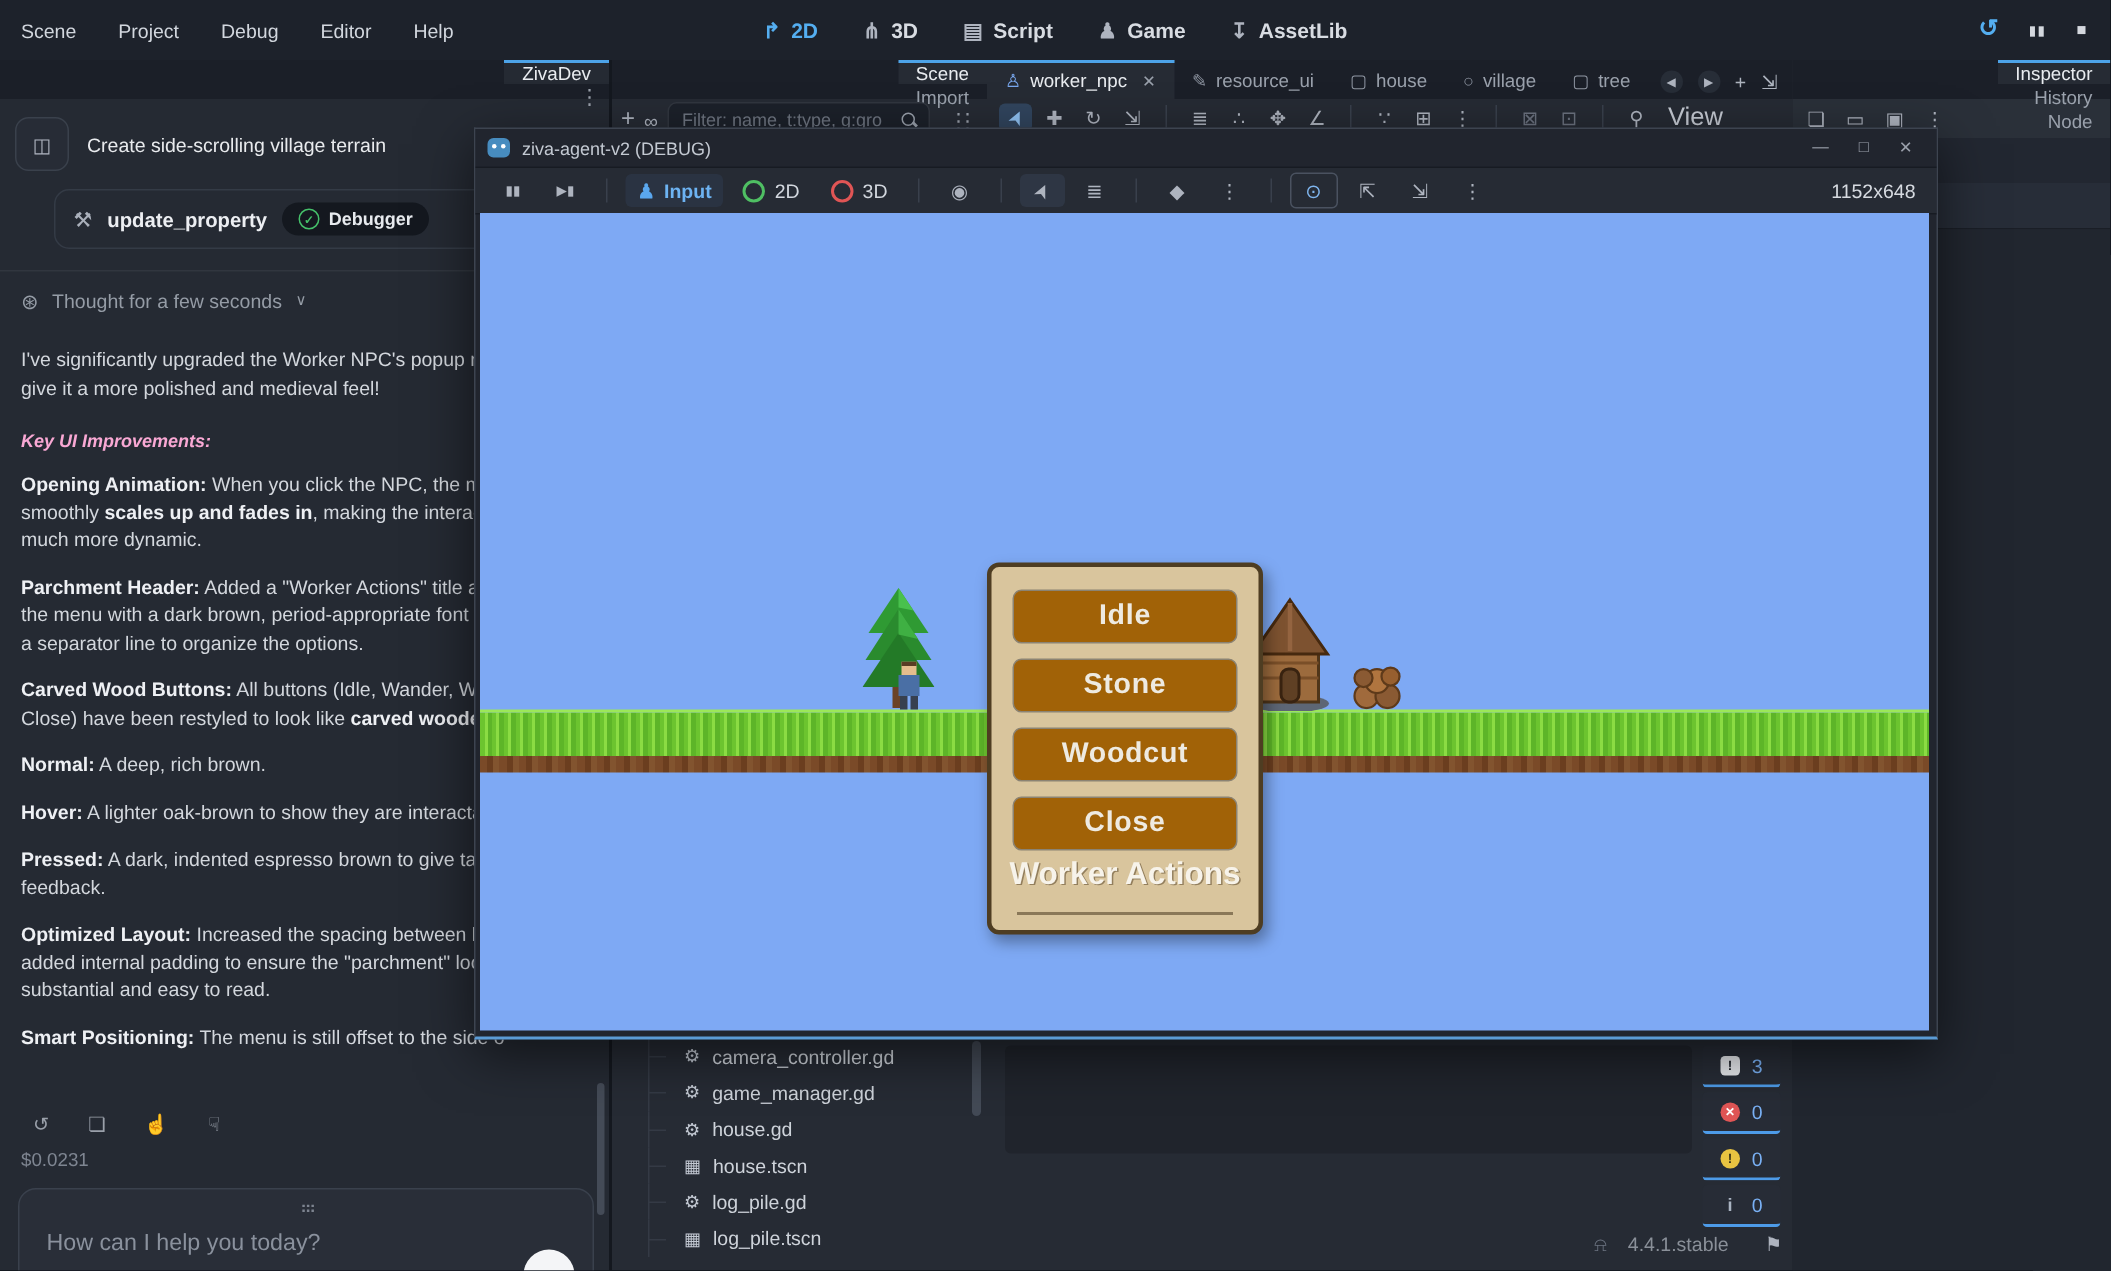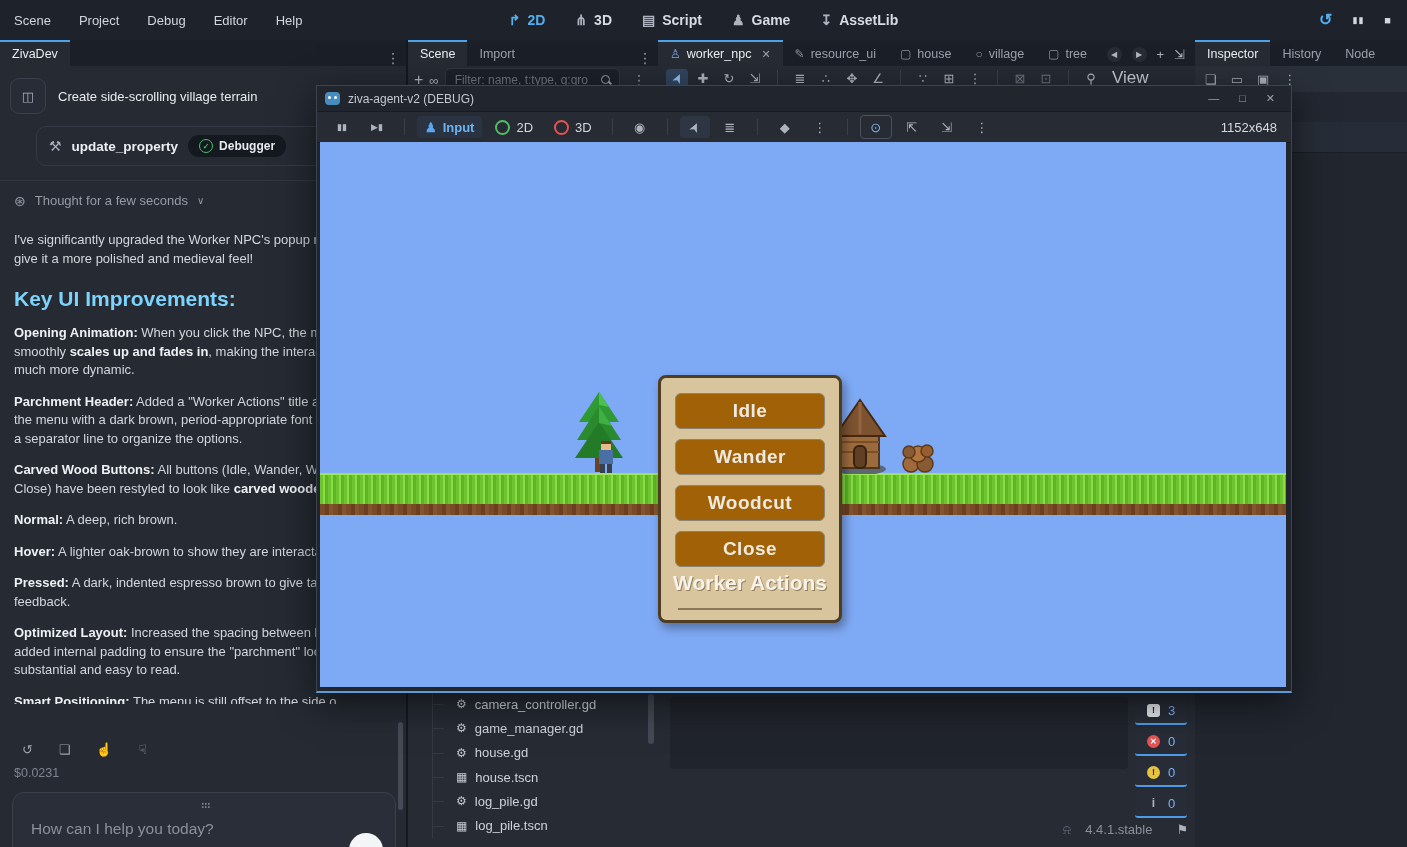--- a/index.html
+++ b/index.html
@@ -19,21 +19,21 @@
   #workspaces{position:absolute;left:50%;transform:translateX(-50%);display:flex;gap:30px;}
   .ws{display:flex;gap:7px;align-items:center;font-weight:700;font-size:14px;color:#d8dce2;}
   .ws .ico{font-size:14px;}
   .ws.active, .ws.active .ico{color:#54aef0;}
   #run-controls{position:absolute;right:16px;display:flex;gap:20px;align-items:center;}
   #run-controls .ico{font-size:12px;color:#d4d8de;}
   #run-controls .replay{color:#54aef0;font-size:16px;font-weight:700;}
 
   
   .dock{background:#262b34;}
-  .tabstrip{height:26px;background:#1b1f28;display:flex;align-items:flex-end;}
+  .tabstrip{height:26px;background:#1b1f28;display:flex;align-items:flex-end;flex-direction:column;}
   .tab{height:24px;display:flex;align-items:center;gap:6px;padding:0 12px;font-size:12.5px;
        color:#9aa1ac;background:transparent;border-top:2px solid transparent;cursor:default;white-space:nowrap;}
   .tab.active{background:#262b34;color:#e9ecf0;border-top:2px solid #4da3e8;}
   .tab .ticon{font-size:12px;color:#8d94a0;}
   .tab.active .ticon{color:#79a8ef;}
   .tab .close{color:#9aa1ac;font-size:11px;margin-left:4px;}
 
   
   #ziva{left:0;top:40px;width:406px;height:807px;background:#252a33;border-right:2px solid #14181f;}
   #ziva-head{margin:12px 10px 0 10px;display:flex;align-items:center;gap:12px;}
@@ -47,21 +47,21 @@
   #tool-badge{display:flex;align-items:center;gap:6px;background:#14181f;border-radius:999px;
        padding:4px 11px;font-size:12px;font-weight:700;color:#e7eaee;}
   #tool-badge .chk{color:#45c06a;border:1.4px solid #45c06a;border-radius:50%;width:12px;height:12px;
        display:inline-flex;align-items:center;justify-content:center;font-size:8px;}
   #ziva-divider{height:1px;background:#31363f;margin:14px 0 0 0;}
   #thought-row{margin:12px 14px 0 14px;display:flex;gap:9px;align-items:center;color:#959ca6;font-size:13px;}
   #thought-row .ico{color:#959ca6;font-size:14px;}
   #chat{margin:10px 6px 0 14px;height:486px;overflow:hidden;position:relative;}
   .para{white-space:pre-line;color:#d3d7dd;font-size:13px;line-height:18.5px;margin-top:13px;}
   .para b{color:#eef0f4;}
-  .chat-h{font-size:21px;font-weight:800;color:#7dd3fc;margin:19px 0 3px 0;}
+  .chat-h{font-size:12px;font-weight:800;color:#f9a8d4;margin:19px 0 3px 0;font-style:italic;}
   #chat-actions{position:absolute;left:22px;top:703px;display:flex;gap:26px;}
   #chat-actions .ico{color:#9aa0aa;font-size:13px;}
   #chat-cost{position:absolute;left:14px;top:726px;color:#7e8591;font-size:12.5px;}
   #ziva-scroll{position:absolute;right:3px;top:682px;width:5px;height:88px;background:#444b57;border-radius:3px;}
   #prompt-card{position:absolute;left:12px;top:752px;width:382px;height:84px;background:#292e38;
        border:1px solid #3a414d;border-radius:12px;}
   #prompt-handle{position:absolute;left:50%;top:6px;transform:translateX(-50%) rotate(90deg);color:#7d8490;font-size:11px;}
   #prompt-input{position:absolute;left:16px;top:26px;width:300px;background:transparent;border:none;outline:none;
        color:#e7eaee;font-size:15.5px;font-family:"Liberation Sans",sans-serif;}
   #prompt-input::placeholder{color:#8a919d;}
@@ -591,21 +591,21 @@
         <circle cx="25" cy="25" r="8" fill="#8a5a33" stroke="#5e3a1a" stroke-width="1.5"></circle>
         <circle cx="18" cy="15" r="8" fill="#b0753f" stroke="#5e3a1a" stroke-width="1.5"></circle>
         <circle cx="27" cy="12" r="6" fill="#975f2f" stroke="#5e3a1a" stroke-width="1.5"></circle>
         <circle cx="9" cy="13" r="6" fill="#8a5a33" stroke="#5e3a1a" stroke-width="1.5"></circle>
       </svg>
 
 
       <div id="npc-menu">
         <div id="npc-buttons">
             <div class="npc-btn" style="top: 15px;">Idle</div>
-            <div class="npc-btn" style="top: 61px;">Wander</div>
+            <div class="npc-btn" style="top: 61px;">Stone</div>
             <div class="npc-btn" style="top: 107px;">Woodcut</div>
             <div class="npc-btn" style="top: 153px;">Close</div>
           </div>
         <div id="npc-menu-title">Worker Actions</div>
         <div id="npc-menu-sep"></div>
       </div>
     </div>
   </div>
 
 </div>

